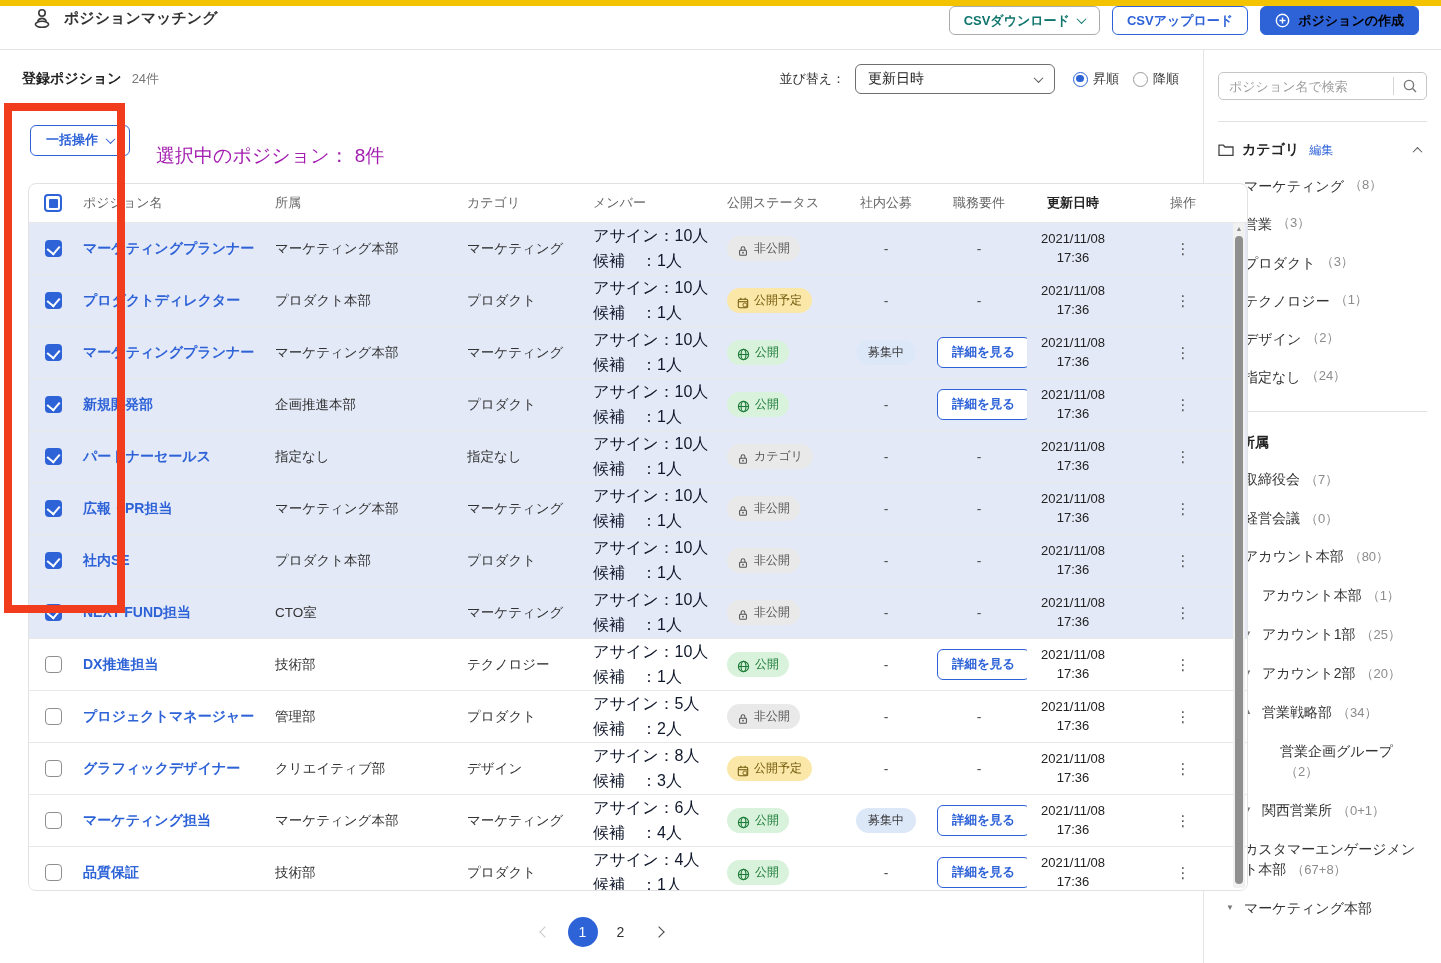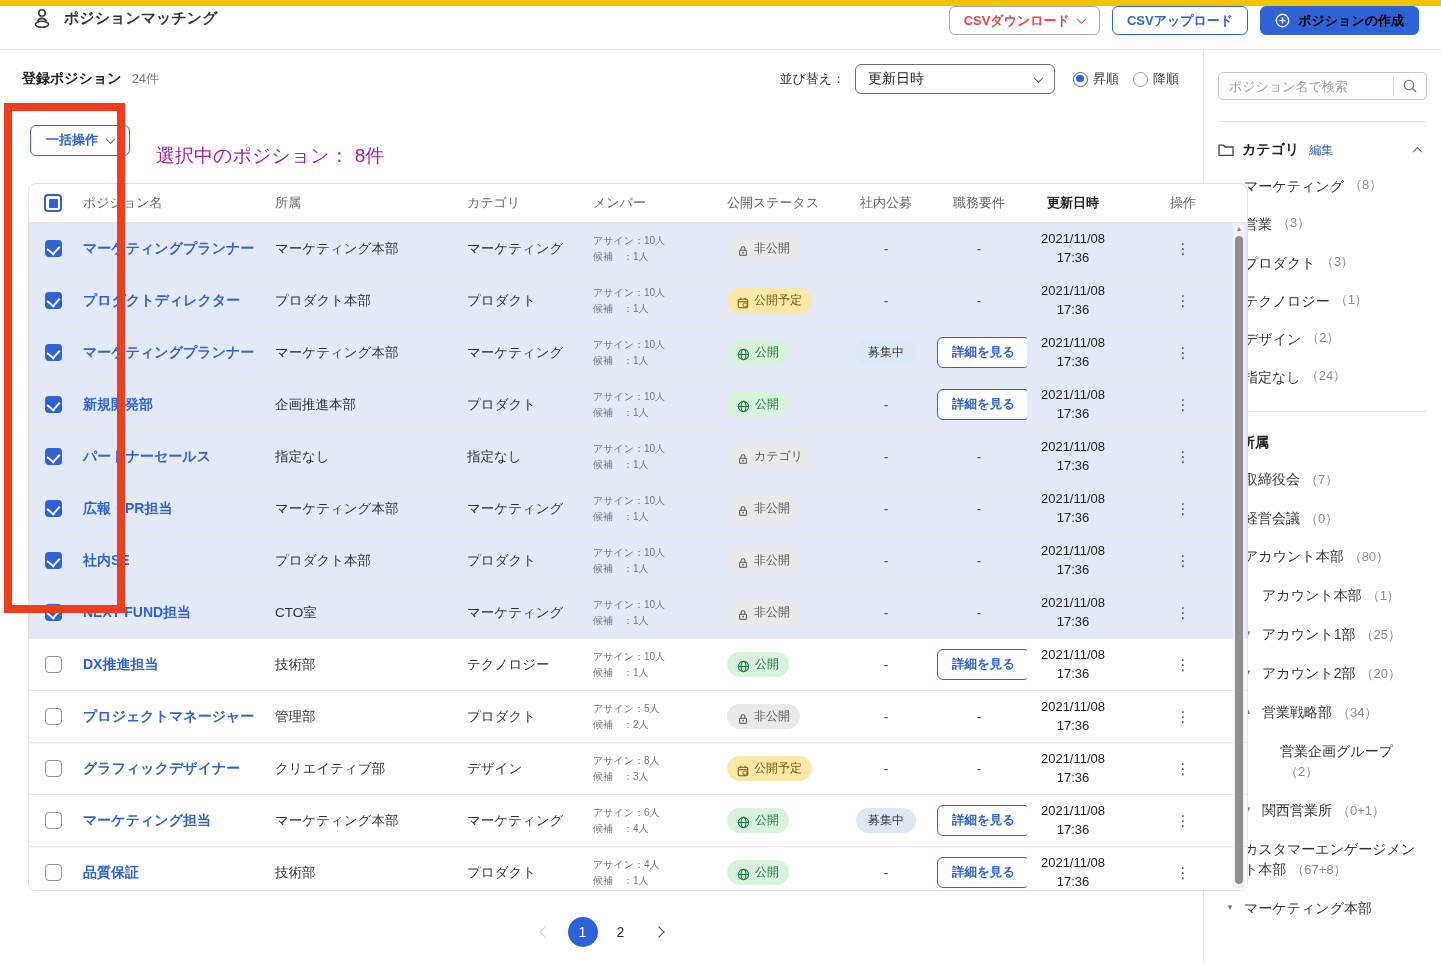--- a/index.html
+++ b/index.html
@@ -18,21 +18,21 @@
   .app-title-wrap { display: flex; align-items: center; gap: 10px; }
   .app-title { font-size: 15px; font-weight: bold; color: #333; }
   .app-icon svg { display: block; }
   .appbar-actions { display: flex; align-items: center; gap: 12px; }
   .btn {
     height: 29px; border-radius: 6px; font-size: 13px; font-weight: bold;
     display: inline-flex; align-items: center; gap: 8px; padding: 0 14px;
     background: #fff; cursor: pointer; border: 1px solid transparent;
     font-family: inherit;
   }
-  .btn-gray { border-color: #ABABAB; color: #ef4444; }
+  .btn-gray { border-color: #ABABAB; color: #0f766e; }
   .btn-outline-blue { border-color: #2E63D8; color: #2E63D8; }
   .btn-blue { background: #2E63D8; border-color: #2E63D8; color: #000000; }
   .chev {
     display: inline-block; width: 7px; height: 7px;
     border-right: 1.6px solid currentColor; border-bottom: 1.6px solid currentColor;
   }
   .chev.down { transform: rotate(45deg) translate(-1px,-1px); }
   .chev.up { transform: rotate(-135deg) translate(-1px,-1px); }
   
   .content { display: flex; height: 913px; }
@@ -100,21 +100,21 @@
     border-right: 2px solid #fff; border-bottom: 2px solid #fff; transform: rotate(40deg);
   }
   .checkbox.unchecked { background: #fff; border: 1.6px solid #8F8F8F; }
   .checkbox.indeterminate { background: #fff; border: 2px solid #2E63D8; width: 18px; height: 18px; }
   .checkbox.indeterminate::after {
     content: ""; position: absolute; left: 2.5px; top: 2.5px; width: 9px; height: 9px;
     background: #2E63D8; border-radius: 1px;
   }
   .pos-link { color: #2E63D8; font-weight: bold; text-decoration: none; font-size: 14px; cursor: pointer; }
   .c-dept, .c-cat { color: #333; font-size: 13.5px; }
-  .c-member { font-size: 10px; color: #737373; line-height: 1.55; }
+  .c-member { font-size: 16px; color: #0f172a; line-height: 1.55; }
   .badge {
     display: inline-flex; align-items: flex-end; gap: 5px;
     border-radius: 20px; padding: 4px 10px; font-size: 12px; white-space: nowrap;
   }
   .badge.private, .badge.ended { background: #E9E9E9; color: #555; }
   .badge.public { background: #D8F2DC; color: #1E7B38; }
   .badge.scheduled { background: #FBE8A9; color: #71590A; }
   .badge-icon { display: inline-flex; }
   .c-internal, .c-jobreq { text-align: center; color: #555; }
   .recruit-pill {

